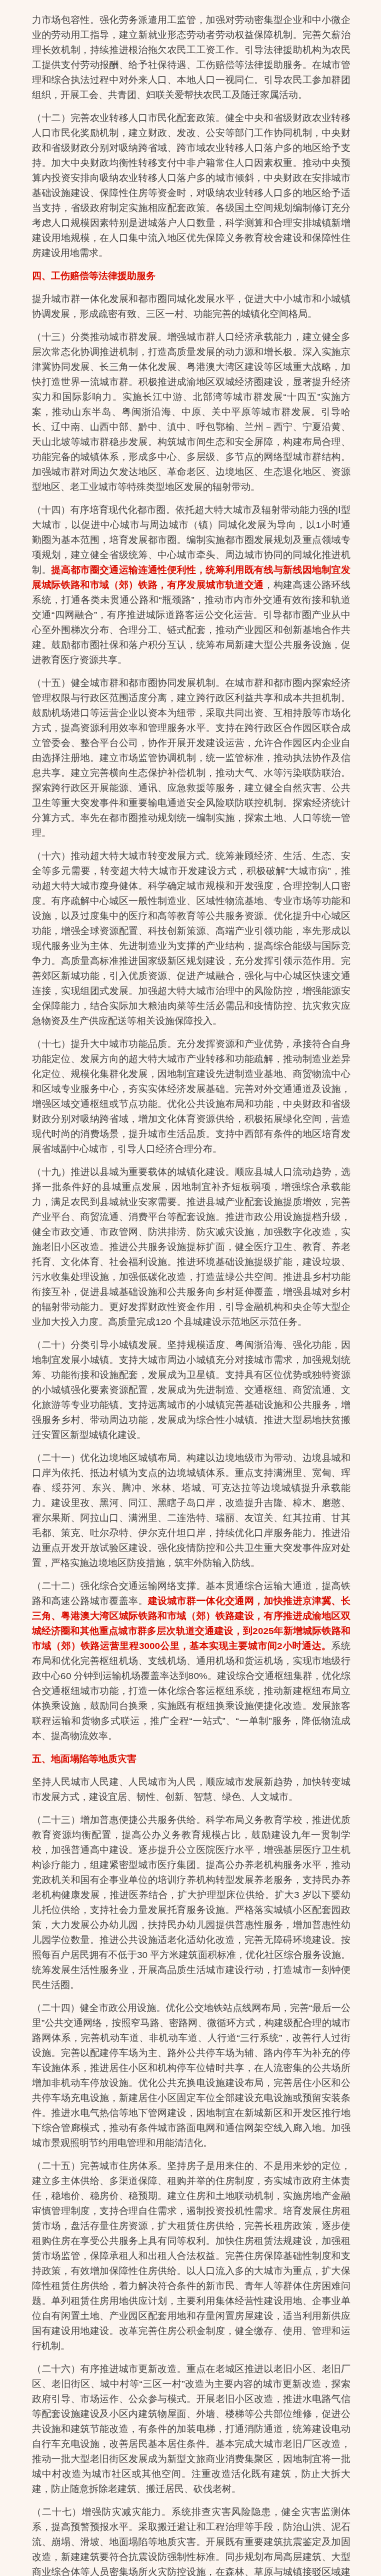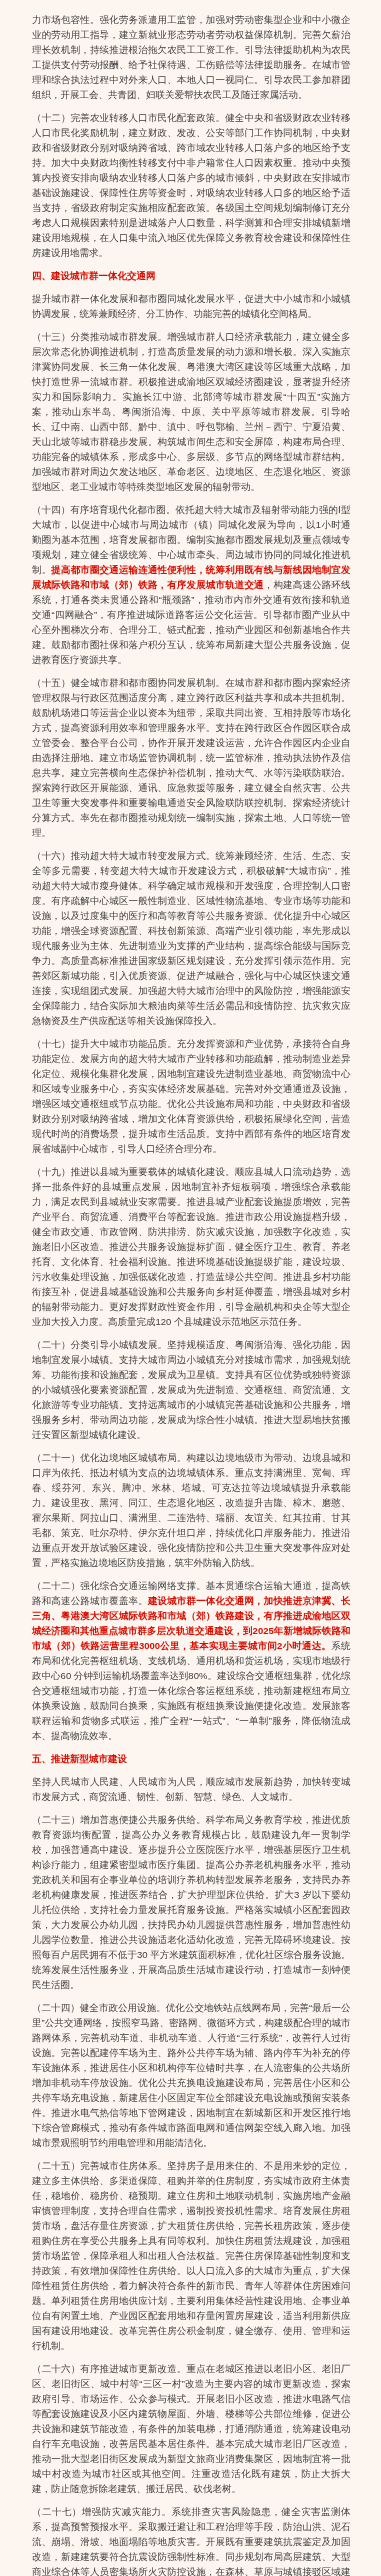--- a/index.html
+++ b/index.html
@@ -26,33 +26,33 @@
   .red-bold { color: #d90f02; font-weight: bold; }
   .normal-seg { color: inherit; }
 </style>
 </head>
 <body>
 
 <div class="page">
   <div class="doc-body">
       <p class="para"><span class="normal-seg">力市场包容性。强化劳务派遣用工监管，加强对劳动密集型企业和中小微企业的劳动用工指导，建立新就业形态劳动者劳动权益保障机制。完善欠薪治理长效机制，持续推进根治拖欠农民工工资工作。引导法律援助机构为农民工提供支付劳动报酬、给予社保待遇、工伤赔偿等法律援助服务。在城市管理和综合执法过程中对外来人口、本地人口一视同仁。引导农民工参加群团组织，开展工会、共青团、妇联关爱帮扶农民工及随迁家属活动。</span></p>
       <p class="para"><span class="normal-seg">（十二）完善农业转移人口市民化配套政策。健全中央和省级财政农业转移人口市民化奖励机制，建立财政、发改、公安等部门工作协同机制，中央财政和省级财政分别对吸纳跨省域、跨市域农业转移人口落户多的地区给予支持。加大中央财政均衡性转移支付中非户籍常住人口因素权重。推动中央预算内投资安排向吸纳农业转移人口落户多的城市倾斜，中央财政在安排城市基础设施建设、保障性住房等资金时，对吸纳农业转移人口多的地区给予适当支持，省级政府制定实施相应配套政策。各级国土空间规划编制修订充分考虑人口规模因素特别是进城落户人口数量，科学测算和合理安排城镇新增建设用地规模，在人口集中流入地区优先保障义务教育校舍建设和保障性住房建设用地需求。</span></p>
-      <p class="heading"><span class="red-bold">四、建设城市群一体化交通网</span></p>
-      <p class="para"><span class="normal-seg">提升城市群一体化发展和都市圈同城化发展水平，促进大中小城市和小城镇协调发展，统筹兼顾经济、分工协作、功能完善的城镇化空间格局。</span></p>
+      <p class="heading"><span class="red-bold">四、工伤赔偿等法律援助服务</span></p>
+      <p class="para"><span class="normal-seg">提升城市群一体化发展和都市圈同城化发展水平，促进大中小城市和小城镇协调发展，形成疏密有致、三区一村、功能完善的城镇化空间格局。</span></p>
       <p class="para"><span class="normal-seg">（十三）分类推动城市群发展。增强城市群人口经济承载能力，建立健全多层次常态化协调推进机制，打造高质量发展的动力源和增长极。深入实施京津冀协同发展、长三角一体化发展、粤港澳大湾区建设等区域重大战略，加快打造世界一流城市群。积极推进成渝地区双城经济圈建设，显著提升经济实力和国际影响力。实施长江中游、北部湾等城市群发展“十四五”实施方案，推动山东半岛、粤闽浙沿海、中原、关中平原等城市群发展。引导哈长、辽中南、山西中部、黔中、滇中、呼包鄂榆、兰州－西宁、宁夏沿黄、天山北坡等城市群稳步发展。构筑城市间生态和安全屏障，构建布局合理、功能完备的城镇体系，形成多中心、多层级、多节点的网络型城市群结构。加强城市群对周边欠发达地区、革命老区、边境地区、生态退化地区、资源型地区、老工业城市等特殊类型地区发展的辐射带动。</span></p>
       <p class="para"><span class="normal-seg">（十四）有序培育现代化都市圈。依托超大特大城市及辐射带动能力强的Ⅰ型大城市，以促进中心城市与周边城市（镇）同城化发展为导向，以1小时通勤圈为基本范围，培育发展都市圈。编制实施都市圈发展规划及重点领域专项规划，建立健全省级统筹、中心城市牵头、周边城市协同的同城化推进机制。</span><span class="red-bold">提高都市圈交通运输连通性便利性，统筹利用既有线与新线因地制宜发展城际铁路和市域（郊）铁路，有序发展城市轨道交通</span><span class="normal-seg">，构建高速公路环线系统，打通各类未贯通公路和“瓶颈路”，推动市内市外交通有效衔接和轨道交通“四网融合”，有序推进城际道路客运公交化运营。引导都市圈产业从中心至外围梯次分布、合理分工、链式配套，推动产业园区和创新基地合作共建。鼓励都市圈社保和落户积分互认，统筹布局新建大型公共服务设施，促进教育医疗资源共享。</span></p>
       <p class="para"><span class="normal-seg">（十五）健全城市群和都市圈协同发展机制。在城市群和都市圈内探索经济管理权限与行政区范围适度分离，建立跨行政区利益共享和成本共担机制。鼓励机场港口等运营企业以资本为纽带，采取共同出资、互相持股等市场化方式，提高资源利用效率和管理服务水平。支持在跨行政区合作园区联合成立管委会、整合平台公司，协作开展开发建设运营，允许合作园区内企业自由选择注册地。建立市场监管协调机制，统一监管标准，推动执法协作及信息共享。建立完善横向生态保护补偿机制，推动大气、水等污染联防联治。探索跨行政区开展能源、通讯、应急救援等服务，建立健全自然灾害、公共卫生等重大突发事件和重要输电通道安全风险联防联控机制。探索经济统计分算方式。率先在都市圈推动规划统一编制实施，探索土地、人口等统一管理。</span></p>
       <p class="para"><span class="normal-seg">（十六）推动超大特大城市转变发展方式。统筹兼顾经济、生活、生态、安全等多元需要，转变超大特大城市开发建设方式，积极破解“大城市病”，推动超大特大城市瘦身健体。科学确定城市规模和开发强度，合理控制人口密度。有序疏解中心城区一般性制造业、区域性物流基地、专业市场等功能和设施，以及过度集中的医疗和高等教育等公共服务资源。优化提升中心城区功能，增强全球资源配置、科技创新策源、高端产业引领功能，率先形成以现代服务业为主体、先进制造业为支撑的产业结构，提高综合能级与国际竞争力。高质量高标准推进国家级新区规划建设，充分发挥引领示范作用。完善郊区新城功能，引入优质资源、促进产城融合，强化与中心城区快速交通连接，实现组团式发展。加强超大特大城市治理中的风险防控，增强能源安全保障能力，结合实际加大粮油肉菜等生活必需品和疫情防控、抗灾救灾应急物资及生产供应配送等相关设施保障投入。</span></p>
       <p class="para"><span class="normal-seg">（十七）提升大中城市功能品质。充分发挥资源和产业优势，承接符合自身功能定位、发展方向的超大特大城市产业转移和功能疏解，推动制造业差异化定位、规模化集群化发展，因地制宜建设先进制造业基地、商贸物流中心和区域专业服务中心，夯实实体经济发展基础。完善对外交通通道及设施，增强区域交通枢纽或节点功能。优化公共设施布局和功能，中央财政和省级财政分别对吸纳跨省域，增加文化体育资源供给，积极拓展绿化空间，营造现代时尚的消费场景，提升城市生活品质。支持中西部有条件的地区培育发展省域副中心城市，引导人口经济合理分布。</span></p>
       <p class="para"><span class="normal-seg">（十九）推进以县城为重要载体的城镇化建设。顺应县城人口流动趋势，选择一批条件好的县城重点发展，因地制宜补齐短板弱项，增强综合承载能力，满足农民到县城就业安家需要。推进县城产业配套设施提质增效，完善产业平台、商贸流通、消费平台等配套设施。推进市政公用设施提档升级，健全市政交通、市政管网、防洪排涝、防灾减灾设施，加强数字化改造，实施老旧小区改造。推进公共服务设施提标扩面，健全医疗卫生、教育、养老托育、文化体育、社会福利设施。推进环境基础设施提级扩能，建设垃圾、污水收集处理设施，加强低碳化改造，打造蓝绿公共空间。推进县乡村功能衔接互补，促进县城基础设施和公共服务向乡村延伸覆盖，增强县城对乡村的辐射带动能力。更好发挥财政性资金作用，引导金融机构和央企等大型企业加大投入力度。高质量完成120 个县城建设示范地区示范任务。</span></p>
       <p class="para"><span class="normal-seg">（二十）分类引导小城镇发展。坚持规模适度、粤闽浙沿海、强化功能，因地制宜发展小城镇。支持大城市周边小城镇充分对接城市需求，加强规划统筹、功能衔接和设施配套，发展成为卫星镇。支持具有区位优势或独特资源的小城镇强化要素资源配置，发展成为先进制造、交通枢纽、商贸流通、文化旅游等专业功能镇。支持远离城市的小城镇完善基础设施和公共服务，增强服务乡村、带动周边功能，发展成为综合性小城镇。推进大型易地扶贫搬迁安置区新型城镇化建设。</span></p>
-      <p class="para"><span class="normal-seg">（二十一）优化边境地区城镇布局。构建以边境地级市为带动、边境县城和口岸为依托、抵边村镇为支点的边境城镇体系。重点支持满洲里、宽甸、珲春、绥芬河、东兴、腾冲、米林、塔城、可克达拉等边境城镇提升承载能力。建设里孜、黑河、同江、生态退化地区，改造提升吉隆、樟木、磨憨、霍尔果斯、阿拉山口、满洲里、二连浩特、瑞丽、友谊关、红其拉甫、甘其毛都、策克、吐尔尕特、伊尔克什坦口岸，持续优化口岸服务能力。推进沿边重点开发开放试验区建设。强化疫情防控和公共卫生重大突发事件应对处置，严格实施边境地区防疫措施，筑牢外防输入防线。</span></p>
+      <p class="para"><span class="normal-seg">（二十一）优化边境地区城镇布局。构建以边境地级市为带动、边境县城和口岸为依托、抵边村镇为支点的边境城镇体系。重点支持满洲里、宽甸、珲春、绥芬河、东兴、腾冲、米林、塔城、可克达拉等边境城镇提升承载能力。建设里孜、黑河、同江、黑瞎子岛口岸，改造提升吉隆、樟木、磨憨、霍尔果斯、阿拉山口、满洲里、二连浩特、瑞丽、友谊关、红其拉甫、甘其毛都、策克、吐尔尕特、伊尔克什坦口岸，持续优化口岸服务能力。推进沿边重点开发开放试验区建设。强化疫情防控和公共卫生重大突发事件应对处置，严格实施边境地区防疫措施，筑牢外防输入防线。</span></p>
       <p class="para"><span class="normal-seg">（二十二）强化综合交通运输网络支撑。基本贯通综合运输大通道，提高铁路和高速公路城市覆盖率。</span><span class="red-bold">建设城市群一体化交通网，加快推进京津冀、长三角、粤港澳大湾区城际铁路和市域（郊）铁路建设，有序推进成渝地区双城经济圈和其他重点城市群多层次轨道交通建设，到2025年新增城际铁路和市域（郊）铁路运营里程3000公里，基本实现主要城市间2小时通达。</span><span class="normal-seg">系统布局和优化完善枢纽机场、支线机场、通用机场和货运机场，实现市地级行政中心60 分钟到运输机场覆盖率达到80%。建设综合交通枢纽集群，优化综合交通枢纽城市功能，打造一体化综合客运枢纽系统，推动新建枢纽布局立体换乘设施，鼓励同台换乘，实施既有枢纽换乘设施便捷化改造。发展旅客联程运输和货物多式联运，推广全程“一站式”、“一单制”服务，降低物流成本、提高物流效率。</span></p>
-      <p class="heading"><span class="red-bold">五、推进新型城市建设</span></p>
-      <p class="para"><span class="normal-seg">坚持人民城市人民建、人民城市为人民，顺应城市发展新趋势，加快转变城市发展方式，商贸流通、韧性、创新、智慧、绿色、人文城市。</span></p>
+      <p class="heading"><span class="red-bold">五、地面塌陷等地质灾害</span></p>
+      <p class="para"><span class="normal-seg">坚持人民城市人民建、人民城市为人民，顺应城市发展新趋势，加快转变城市发展方式，建设宜居、韧性、创新、智慧、绿色、人文城市。</span></p>
       <p class="para"><span class="normal-seg">（二十三）增加普惠便捷公共服务供给。科学布局义务教育学校，推进优质教育资源均衡配置，提高公办义务教育规模占比，鼓励建设九年一贯制学校，加强普通高中建设。逐步提升公立医院医疗水平，增强基层医疗卫生机构诊疗能力，组建紧密型城市医疗集团。提高公办养老机构服务水平，推动党政机关和国有企事业单位的培训疗养机构转型发展养老服务，支持民办养老机构健康发展，推进医养结合，扩大护理型床位供给。扩大3 岁以下婴幼儿托位供给，支持社会力量发展托育服务设施。严格落实城镇小区配套园政策，大力发展公办幼儿园，扶持民办幼儿园提供普惠性服务，增加普惠性幼儿园学位数量。推进公共设施适老化适幼化改造，完善无障碍环境建设。按照每百户居民拥有不低于30 平方米建筑面积标准，优化社区综合服务设施。统筹发展生活性服务业，开展高品质生活城市建设行动，打造城市一刻钟便民生活圈。</span></p>
       <p class="para"><span class="normal-seg">（二十四）健全市政公用设施。优化公交地铁站点线网布局，完善“最后一公里”公共交通网络，按照窄马路、密路网、微循环方式，构建级配合理的城市路网体系，完善机动车道、非机动车道、人行道“三行系统”，改善行人过街设施。完善以配建停车场为主、路外公共停车场为辅、路内停车为补充的停车设施体系，推进居住小区和机构停车位错时共享，在人流密集的公共场所增加非机动车停放设施。优化公共充换电设施建设布局，完善居住小区和公共停车场充电设施，新建居住小区固定车位全部建设充电设施或预留安装条件。推进水电气热信等地下管网建设，因地制宜在新城新区和开发区推行地下综合管廊模式，推动有条件城市路面电网和通信网架空线入廊入地。加强城市景观照明节约用电管理和用能清洁化。</span></p>
       <p class="para"><span class="normal-seg">（二十五）完善城市住房体系。坚持房子是用来住的、不是用来炒的定位，建立多主体供给、多渠道保障、租购并举的住房制度，夯实城市政府主体责任，稳地价、稳房价、稳预期。建立住房和土地联动机制，实施房地产金融审慎管理制度，支持合理自住需求，遏制投资投机性需求。培育发展住房租赁市场，盘活存量住房资源，扩大租赁住房供给，完善长租房政策，逐步使租购住房在享受公共服务上具有同等权利。加快住房租赁法规建设，加强租赁市场监管，保障承租人和出租人合法权益。完善住房保障基础性制度和支持政策，有效增加保障性住房供给。以人口流入多的大城市为重点，扩大保障性租赁住房供给，着力解决符合条件的新市民、青年人等群体住房困难问题。单列租赁住房用地供应计划，主要利用集体经营性建设用地、企事业单位自有闲置土地、产业园区配套用地和存量闲置房屋建设，适当利用新供应国有建设用地建设。改革完善住房公积金制度，健全缴存、使用、管理和运行机制。</span></p>
       <p class="para"><span class="normal-seg">（二十六）有序推进城市更新改造。重点在老城区推进以老旧小区、老旧厂区、老旧街区、城中村等“三区一村”改造为主要内容的城市更新改造，探索政府引导、市场运作、公众参与模式。开展老旧小区改造，推进水电路气信等配套设施建设及小区内建筑物屋面、外墙、楼梯等公共部位维修，促进公共设施和建筑节能改造，有条件的加装电梯，打通消防通道，统筹建设电动自行车充电设施，改善居民基本居住条件。基本完成大城市老旧厂区改造，推动一批大型老旧街区发展成为新型文旅商业消费集聚区，因地制宜将一批城中村改造为城市社区或其他空间。注重改造活化既有建筑，防止大拆大建，防止随意拆除老建筑、搬迁居民、砍伐老树。</span></p>
       <p class="para"><span class="normal-seg">（二十七）增强防灾减灾能力。系统排查灾害风险隐患，健全灾害监测体系，提高预警预报水平。采取搬迁避让和工程治理等手段，防治山洪、泥石流、崩塌、滑坡、地面塌陷等地质灾害。开展既有重要建筑抗震鉴定及加固改造，新建建筑要符合抗震设防强制性标准。同步规划布局高层建筑、大型商业综合体等人员密集场所火灾防控设施，在森林、草原与城镇接驳区域建设防火阻隔带。合理布局应急避难场所，改进体育场馆等公共建筑和设施应急避难功能。完善供水、供电、通信等生命线备用设施，加强应急救灾和抢险救援能力建设。建设一批综合性国家储备基地，建立地方和企业储备仓储资源信息库，优化重要民生商品、防疫物资及应急物资等末端配送网络，重点加强突发公共卫生事件应对处置有关应急物资储备。开展自建房安全专项整治，完善自建房安全体检制度，严厉打击危及建筑安全的违法违规行为。完善和落实安全生产责任制，建立公共安全隐患排查和安全预防控制体系。</span></p>
       <p class="para"><span class="normal-seg">（二十八）构建公共卫生防控救治体系。加强疾病预防控制机构能力建设，地级市至少建成1 个生物安全二级水平实验室，县级疾控中心重点提升疫情发现和现场处置能力，基层医疗卫机构配备从事公共卫生工作的人员。增强救治能力，地级及以上城市建成传染病医院或相对独立的综合性医院传染病区，县级医院提高传染病监测和诊治能力，重点加强感染性疾病科和相对独立的传染病病区建设。建立疾控机构和医疗机构协同监测机制，提高早期识别和快速报告能力。提升平疫结合能力，预留应急空间，确保新建改建大型公共设施具备快速转化为救治与隔离场所的条件。</span></p>
     </div>
 </div>
 
 

